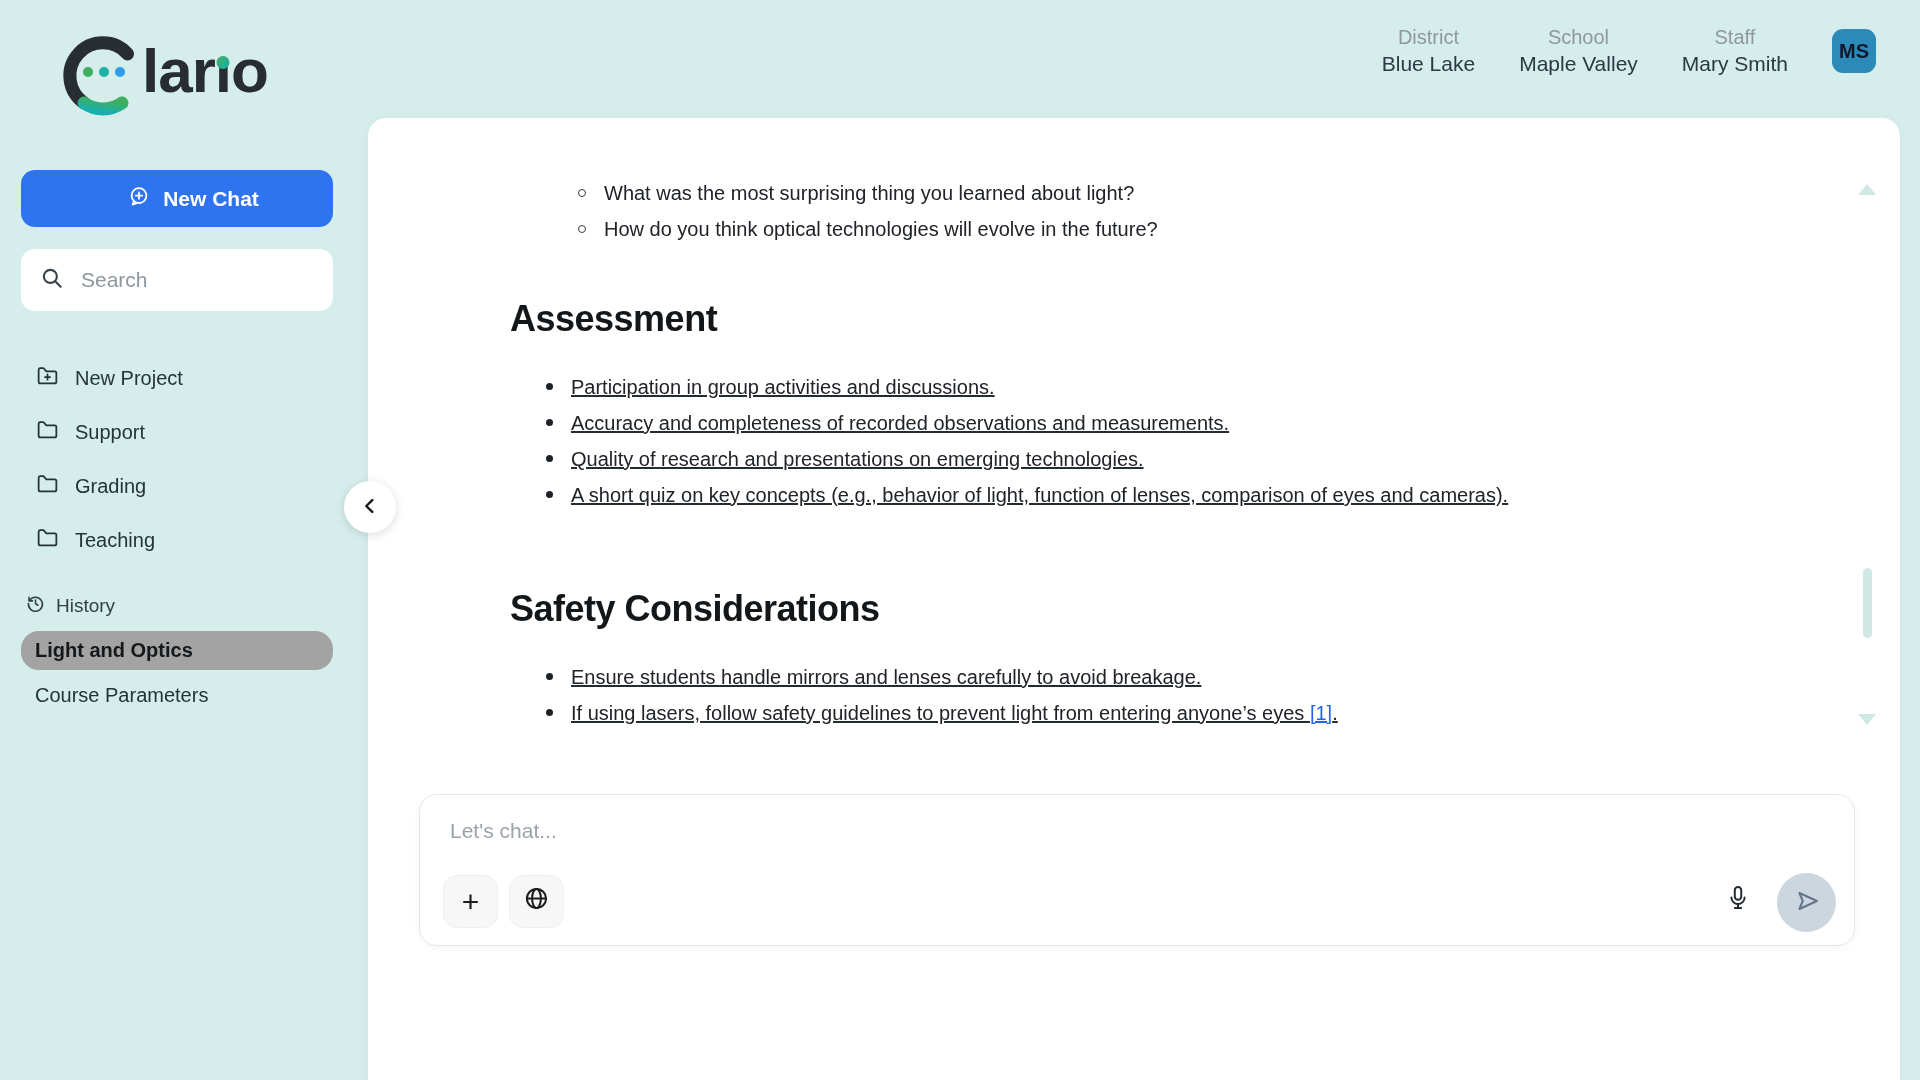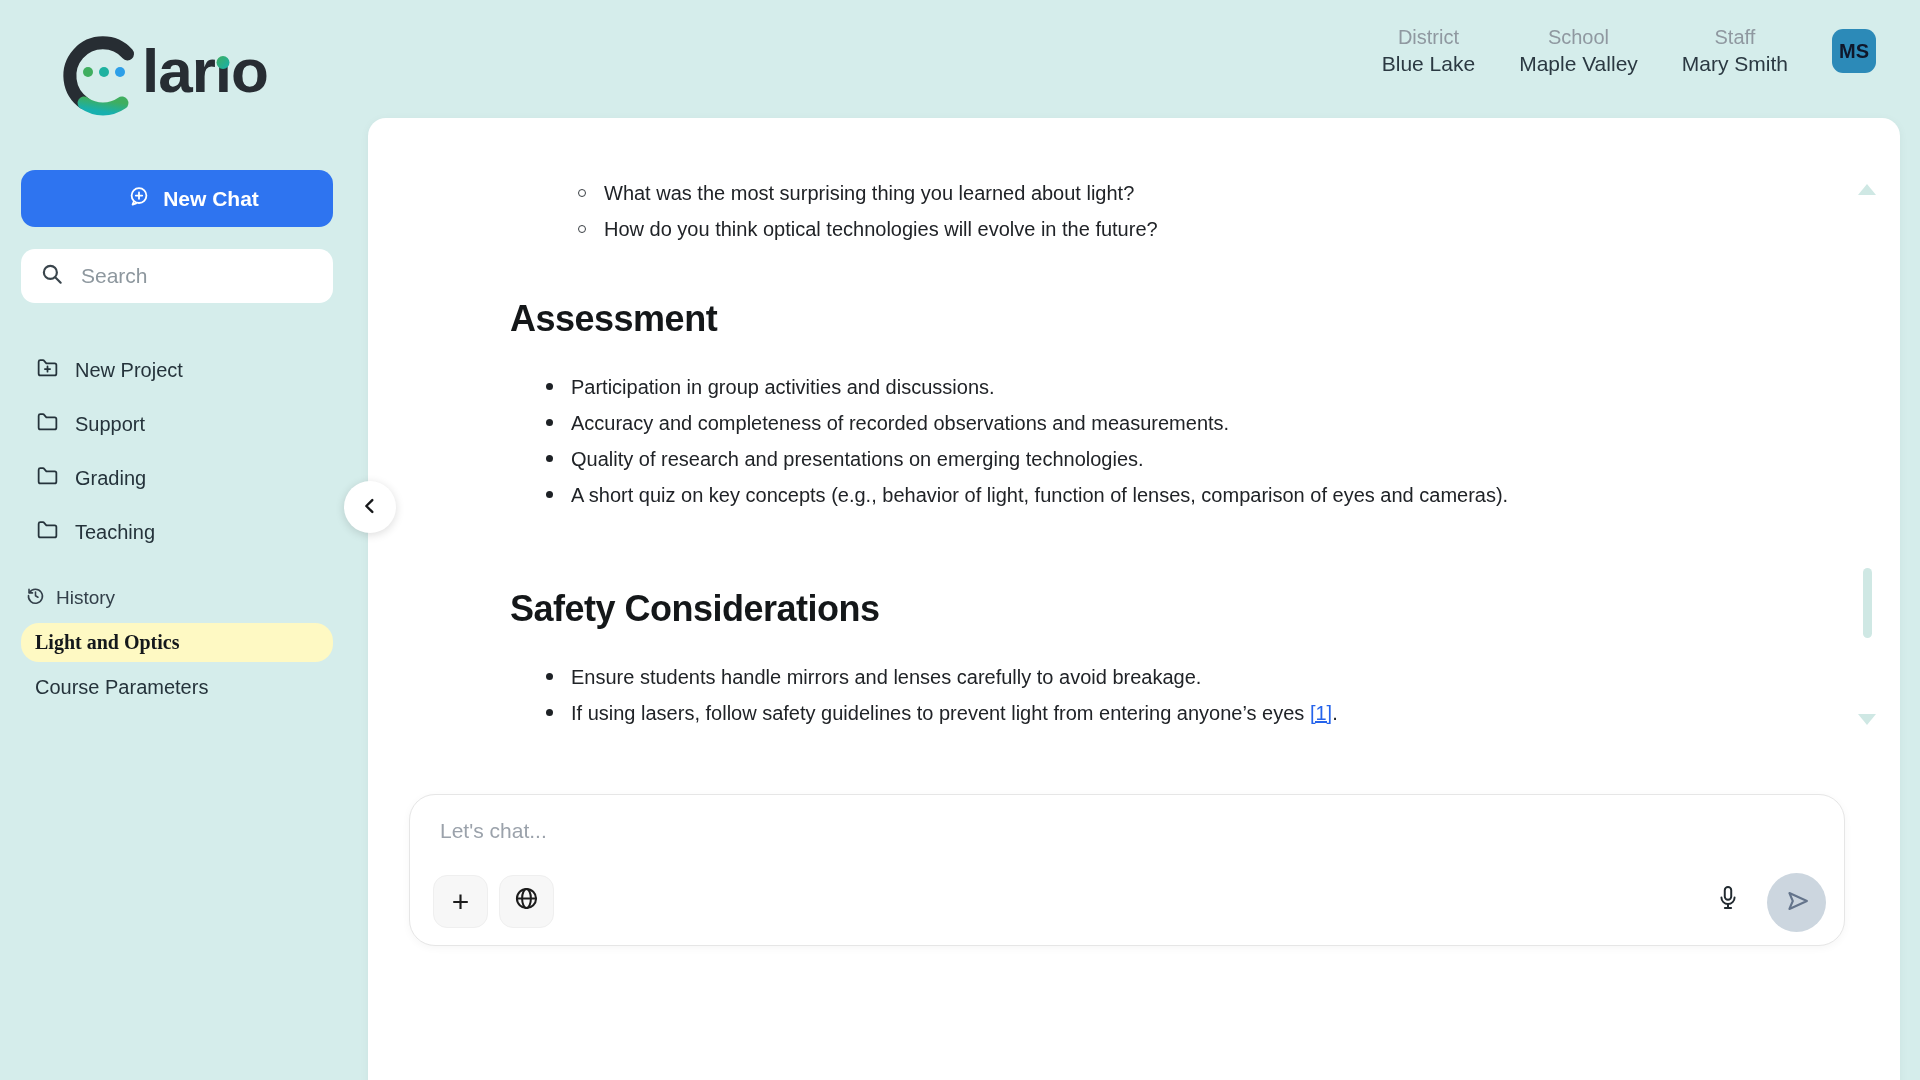--- a/index.html
+++ b/index.html
@@ -36,21 +36,21 @@
   .sidebar { position:absolute; left:21px; top:170px; width:312px; }
   .side-btn {
     width:100%; height:57px; border:none; border-radius:14px;
     display:flex; align-items:center; justify-content:center; gap:12px;
     color:#fff; font-size:21px; font-weight:bold; cursor:pointer;
     font-family:"Liberation Sans", sans-serif;
   }
   .btn-blue { background:#2e74f0; margin-bottom:10px;padding-left:32px; }
   .btn-teal { background:#14b39e; }
   .search-box {
-    margin-top:22px; width:100%; height:54px; background:#ffffff; border-radius:14px;
+    margin-top:22px; width:100%; height:62px; background:#ffffff; border-radius:14px;
     display:flex; align-items:center; padding:0 18px; gap:16px;
   }
   .search-box input {
     border:none; outline:none; font-size:21px; color:#33404a; width:100%;
     font-family:"Liberation Sans", sans-serif; background:transparent;
   }
   .search-box input::placeholder { color:#8d979e; }
 
   .folders { margin-top:40px; }
   .folder-item {
@@ -58,47 +58,47 @@
     font-size:20px; color:#25333b; cursor:pointer; border-radius:12px;
   }
 
   .history { margin-top:26px; }
   .history-head { display:flex; align-items:center; gap:10px; padding-left:4px; font-size:19px; color:#33404a; }
   .history-items { margin-top:12px; }
   .history-item {
     font-size:20px; color:#25333b; padding:8px 14px; cursor:pointer; border-radius:18px;
     margin-bottom:6px;
   }
-  .history-item.active { background:#fef9c3; font-weight:bold; color:#14181b;font-family:Liberation Serif, serif; }
+  .history-item.active { background:#a3a3a3; font-weight:bold; color:#14181b; }
 
   
   .main-panel {
     position:absolute; left:368px; top:118px; width:1532px; height:996px;
     background:#ffffff; border-radius:18px; box-shadow:0 2px 10px rgba(0,0,0,0.05);
   }
   .doc { position:absolute; left:142px; top:0; width:1260px; }
 
   .circle-list { margin-top:62px; margin-left:68px; }
   .b-item { display:flex; align-items:flex-start; font-size:20px; color:#202327; margin-bottom:10px; line-height:26px; }
   .b-item .marker { flex:0 0 auto; margin-right:18px; margin-top:9px; }
   .m-circle { width:8px; height:8px; border:1.6px solid #3a3f44; border-radius:50%; }
   .m-disc { width:7px; height:7px; background:#1d2125; border-radius:50%; }
 
   .sec-heading {
     font-size:36px; font-weight:900; letter-spacing:-0.5px; color:#141719;
   }
   .h-assessment { margin-top:56px; }
   .h-safety { margin-top:80px; }
-  .disc-list { margin-top:34px; margin-left:36px; }
+  .disc-list { margin-top:34px; margin-left:36px;text-decoration:underline; }
   .doc-link { color:#2563eb; text-decoration:underline; cursor:pointer; }
 
   
   .chat-input {
-    position:absolute; left:41px; top:676px; width:1436px; height:152px;
-    border:1px solid #e6e6e6; border-radius:26px; background:#fff;
+    position:absolute; left:51px; top:676px; width:1436px; height:152px;
+    border:1px solid #e6e6e6; border-radius:18px; background:#fff;
     box-shadow:0 2px 8px rgba(0,0,0,0.04);
   }
   .chat-input input {
     position:absolute; left:30px; top:24px; width:1100px; border:none; outline:none;
     font-size:21px; color:#33404a; font-family:"Liberation Sans", sans-serif;
   }
   .chat-input input::placeholder { color:#9ba2ab; }
   .tool-btn {
     position:absolute; top:80px; width:55px; height:53px; border-radius:14px;
     background:#f7f7f7; border:1px solid #efefef; cursor:pointer;

